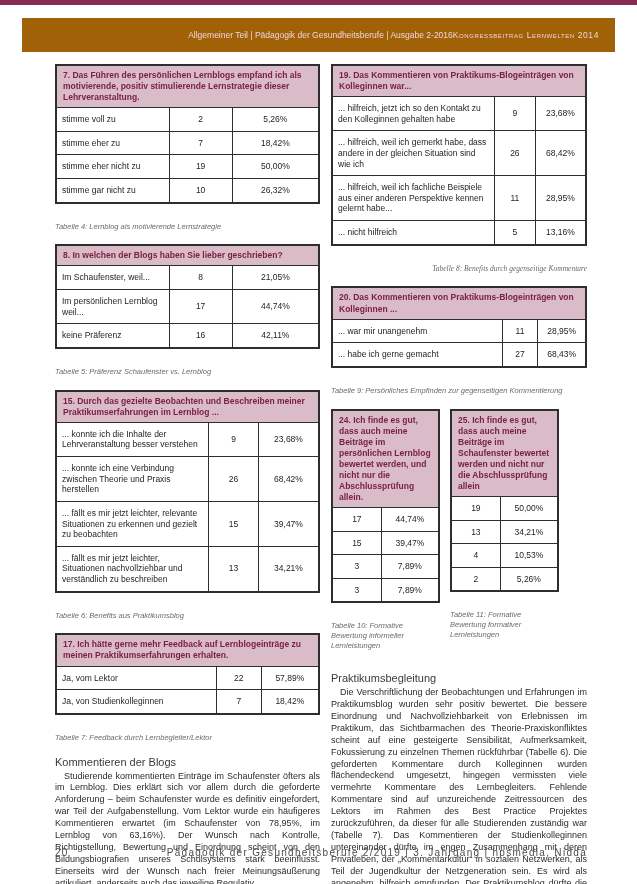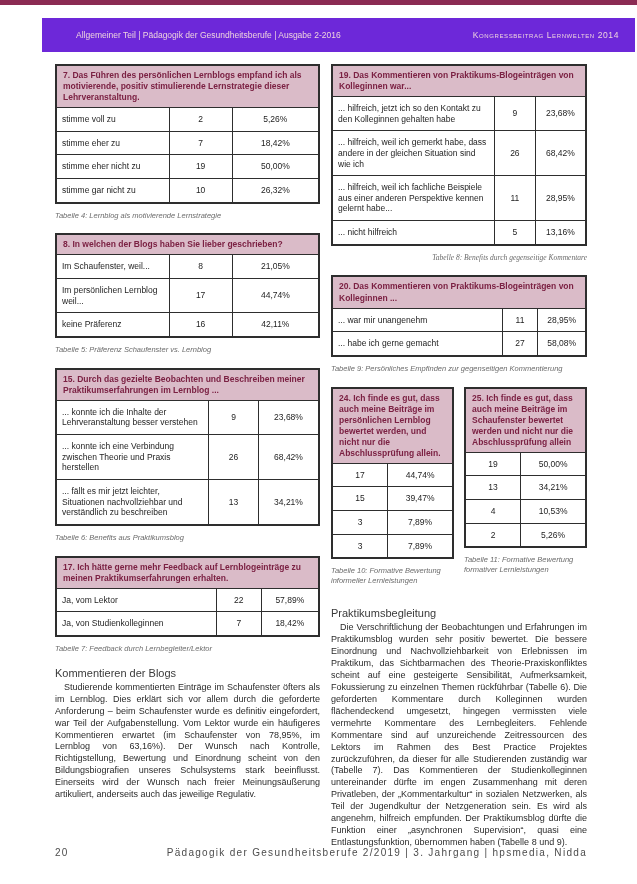--- a/index.html
+++ b/index.html
@@ -3,23 +3,23 @@
 <meta charset="utf-8">
 <style>
   * { margin:0; padding:0; box-sizing:border-box; }
   html,body { background:#ffffff; }
   .page {
     position:relative; width:637px; height:884px; background:#fff; overflow:hidden;
     font-family:"Liberation Sans", sans-serif;
   }
   .topstrip { position:absolute; top:0; left:0; width:637px; height:5px; background:#8b2b53; }
   .bannerbar {
-    position:absolute; top:18px; left:22px; width:593px; height:34px; background:#6d28d9;
-    display:flex; justify-content:space-between; align-items:center;
-    padding:0 16px 0 34px; color:#eed3de; font-size:8.5px;margin-left:20px;
+    position:absolute; top:18px; left:22px; width:593px; height:34px; background:#a16207;
+    display:flex; justify-content:flex-end; align-items:center;
+    padding:0 16px 0 34px; color:#eed3de; font-size:8.5px;
   }
   .bannerbar .right-cap { font-variant:small-caps; letter-spacing:.6px; }
   .content { position:absolute; top:64px; left:55px; display:flex; gap:11px; }
   .col-left  { width:265px; }
   .col-right { width:256px; }
 
   table.qtable { width:100%; border-collapse:collapse; border:2px solid #2e2e2e; font-size:8.5px; color:#1d1d1d; table-layout:fixed; }
   .qtable th, .qtable td { border:1px solid #2e2e2e; }
   .qtable th {
     background:#dabbc8; color:#7b2143; text-align:left; font-weight:bold;
@@ -31,26 +31,26 @@
 
   .t4 col.c-label, .t5 col.c-label { width:43%; }
   .t4 col.c-n,     .t5 col.c-n     { width:24%; }
   .t4 col.c-pct,   .t5 col.c-pct   { width:33%; }
   .t6 col.c-label { width:58%; } .t6 col.c-n { width:19%; } .t6 col.c-pct { width:23%; }
   .t7 col.c-label { width:61%; } .t7 col.c-n { width:17%; } .t7 col.c-pct { width:22%; }
   .t8 col.c-label { width:64%; } .t8 col.c-n { width:16%; } .t8 col.c-pct { width:20%; }
   .t9 col.c-label { width:67%; } .t9 col.c-n { width:14%; } .t9 col.c-pct { width:19%; }
   .mini col.c-n { width:46%; } .mini col.c-pct { width:54%; }
 
-  .tcaption { font-size:7.5px; font-style:italic; color:#6b6b6b; margin:7px 0 13px 0; line-height:1.3; }
+  .tcaption { font-size:7.5px; font-style:italic; color:#6b6b6b; margin:18px 0 13px 0; line-height:1.3; }
   .tcaption.right  { text-align:right;font-family:Liberation Serif, serif; }
   .tcaption.center { text-align:left; }
 
   .mini-row { display:flex; gap:10px; }
-  .mini-block { width:123px; }
+  .mini-block { width:109px; }
 
   .section-heading { font-size:11px; color:#3a3a3a; font-weight:400; margin:8px 0 3px 0; }
   .body-text { font-size:9px; color:#2b2b2b; text-align:justify; line-height:1.33; text-indent:9px; }
 
   .footer {
     position:absolute; bottom:26px; left:55px; width:532px;
     display:flex; justify-content:space-between; align-items:baseline;
     font-size:10px; letter-spacing:1.3px; color:#4c4c4c;
   }
 </style>
@@ -152,20 +152,25 @@
             <td class="lbl">... konnte ich die Inhalte der Lehrveranstaltung besser verstehen</td>
             <td class="num">9</td>
             <td class="num">23,68%</td>
           </tr>
           <tr>
             <td class="lbl">... konnte ich eine Verbindung zwischen Theorie und Praxis herstellen</td>
             <td class="num">26</td>
             <td class="num">68,42%</td>
           </tr>
           <tr>
+            <td class="lbl">... fällt es mir jetzt leichter, relevante Situationen zu erkennen und gezielt zu beobachten</td>
+            <td class="num">15</td>
+            <td class="num">39,47%</td>
+          </tr>
+          <tr>
             <td class="lbl">... fällt es mir jetzt leichter, Situationen nachvollziehbar und verständlich zu beschreiben</td>
             <td class="num">13</td>
             <td class="num">34,21%</td>
           </tr>
         </tbody>
       </table>
       <div class="tcaption">Tabelle 6: Benefits aus Praktikumsblog</div>
 
       <table class="qtable t7">
         <colgroup>
@@ -248,21 +253,21 @@
           </thead>
         <tbody>
           <tr>
             <td class="lbl">... war mir unangenehm</td>
             <td class="num">11</td>
             <td class="num">28,95%</td>
           </tr>
           <tr>
             <td class="lbl">... habe ich gerne gemacht</td>
             <td class="num">27</td>
-            <td class="num">58,08%</td>
+            <td class="num">68,43%</td>
           </tr>
         </tbody>
       </table>
       <div class="tcaption">Tabelle 9: Persönliches Empfinden zur gegenseitigen Kommentierung</div>
 
       <div class="mini-row">
         <div class="mini-block">
           <table class="qtable mini">
             <colgroup>
                 <col class="c-n">

